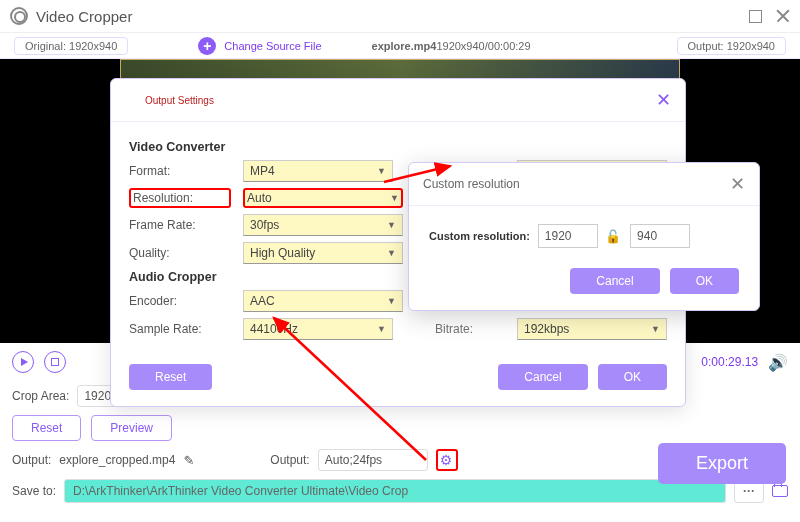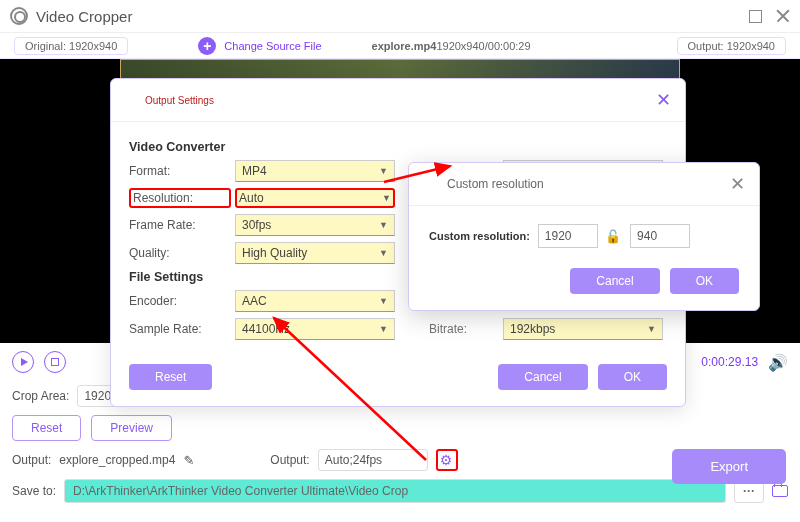--- a/index.html
+++ b/index.html
@@ -25,29 +25,29 @@
 .crop-row,.out-row,.save-row { display:flex; align-items:center; padding:4px 12px; gap:8px; font-size:12px; color:#555; }
 .box-input { border:1px solid #ddd; border-radius:3px; padding:3px 6px; min-width:50px; background:#fff; }
 .btn-outline { border:1px solid #b794f6; color:#8b5cf6; background:#fff; border-radius:4px; padding:5px 18px; cursor:pointer; font-size:12px; }
 .pencil { font-size:13px; color:#555; }
 .gear-box { border:2px solid red; border-radius:3px; padding:2px; display:flex; align-items:center; justify-content:center; }
 .gear { width:14px; height:14px; color:#8b5cf6; font-size:14px; line-height:1; }
 .path-input { flex:1; border:1px solid #ddd; border-radius:3px; padding:4px 8px; background:#5eead4; color:#666; }
 .dots-btn { border:1px solid #ddd; border-radius:3px; padding:4px 8px; background:#fff; font-weight:bold; color:#666; }
 .folder { width:16px; height:12px; border:1.5px solid #8b5cf6; border-radius:2px; position:relative; }
 .folder::before { content:""; position:absolute; top:-3px; left:1px; width:6px; height:3px; border:1.5px solid #8b5cf6; border-bottom:none; border-radius:2px 2px 0 0; }
-.export-btn { position:absolute; right:14px; bottom:38px; background:#a78bfa; color:#fff; border:none; border-radius:5px; padding:10px 38px; font-size:13px; cursor:pointer; }
+.export-btn { position:absolute; right:14px; bottom:38px; background:#a78bfa; color:#fff; border:none; border-radius:5px; padding:10px 38px; font-size:18px; cursor:pointer; }
 
 .modal1 { position:absolute; left:110px; top:78px; width:576px; background:#fff; border:1px solid #d6c8f5; border-radius:6px; box-shadow:0 4px 20px rgba(0,0,0,0.12); z-index:10; }
 .m-head { display:flex; align-items:center; padding:10px 14px; border-bottom:1px solid #f0ebfb; }
 .m-title { color:#b91c1c; font-size:10px;margin-left:20px; }
 .m-close { margin-left:auto; color:#8b5cf6; font-size:18px; cursor:pointer; }
 .m-body { padding:12px 18px 14px; }
 .sec-title { font-weight:bold; color:#333; font-size:12.5px; margin:6px 0; }
-.form-row { display:flex; align-items:center; margin:6px 0; gap:4px; }
+.form-row { display:flex; align-items:center; margin:6px 0; gap:12px; }
 .f-label { width:102px; color:#555; font-size:12px; }
 .f-select { flex:1; border:1px solid #ccc; border-bottom:1.5px solid #999; padding:3px 6px; background:#fef9c3; display:flex; align-items:center; font-size:12px; color:#444; max-width:160px; }
 .f-select .caret { margin-left:auto; font-size:9px; color:#666; }
 .f-label2 { width:70px; color:#737373; font-size:12px; margin-left:30px; }
 .red-box { border:2px solid red; border-radius:3px; padding:1px 2px; }
 .m-foot { display:flex; padding:4px 18px 16px; gap:10px; }
 .btn-purple { background:#a78bfa; color:#fff; border:none; border-radius:4px; padding:6px 26px; font-size:12px; cursor:pointer; }
 
 .modal2 { position:absolute; left:408px; top:162px; width:352px; background:#fff; border:1px solid #d6c8f5; border-radius:6px; box-shadow:0 6px 24px rgba(0,0,0,0.18); z-index:20; }
 .m2-body { padding:18px 20px 14px; }
@@ -167,21 +167,21 @@
     </div>
 
     <div class="form-row">
       <span class="f-label">Quality:</span>
       <div class="f-select">
           <span>High Quality</span>
           <span class="caret">▼</span>
         </div>
     </div>
 
-    <div class="sec-title">File Settings</div>
+    <div class="sec-title">Audio Cropper</div>
 
     <div class="form-row">
       <span class="f-label">Encoder:</span>
       <div class="f-select">
           <span>AAC</span>
           <span class="caret">▼</span>
         </div>
     </div>
 
     <div class="form-row">
@@ -200,21 +200,21 @@
   <div class="m-foot">
     <button class="btn-purple">Reset</button>
     <div style="flex:1;"></div>
     <button class="btn-purple">Cancel</button>
     <button class="btn-purple">OK</button>
   </div>
 </div>
 
 <div class="modal2">
   <div class="m-head">
-    <span style="color:#666;font-size:12px;margin-left:24px;">Custom resolution</span>
+    <span style="color:#666;font-size:12px;">Custom resolution</span>
     <span class="m-close" style="color:#888;">✕</span>
   </div>
   <div class="m2-body">
     <div class="m2-row">
       <span class="m2-label">Custom resolution:</span>
       <input class="m2-input" value="1920" style="">
       <span class="lock">🔓</span>
       <input class="m2-input" value="940" style="">
     </div>
   </div>

